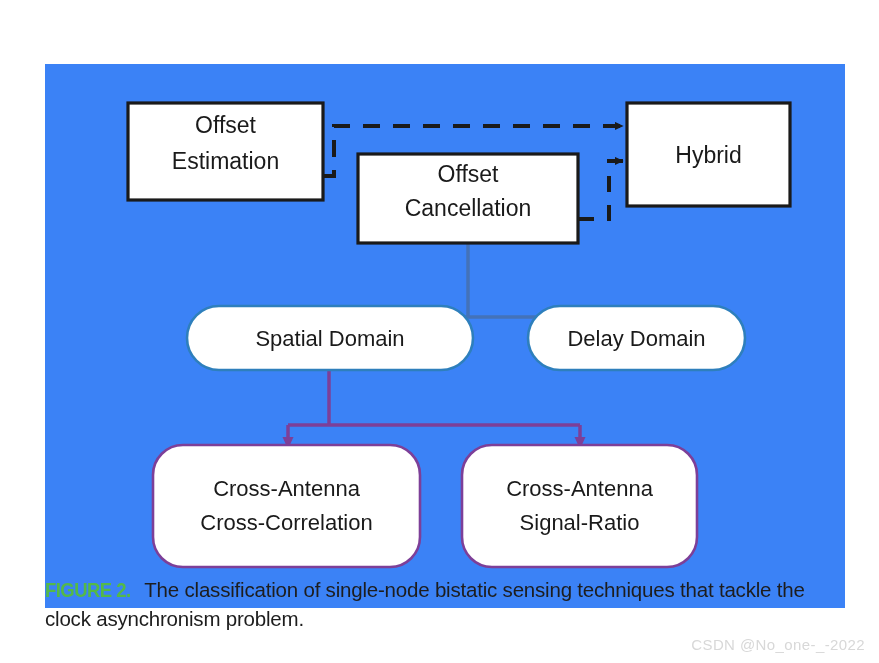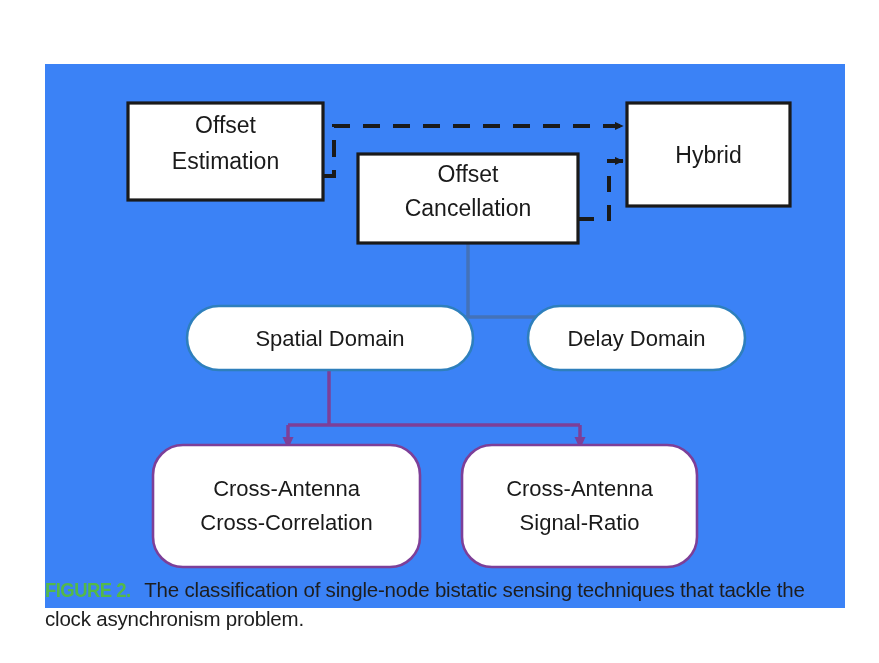--- a/index.html
+++ b/index.html
@@ -170,14 +170,15 @@
         <text class="node-text md" x="534.5" y="432">Cross-Antenna</text>
         <text class="node-text md" x="534.5" y="466">Signal-Ratio</text>
       </g>
     </svg>
   </div>
 
   <div class="caption">
     <span class="fig-label">FIGURE 2.</span><span class="cap-body">The classification of single-node bistatic sensing techniques that tackle the clock asynchronism problem.</span>
   </div>
 
+  <div class="watermark">CSDN @No_one-_-2022</div>
 
 </div>
 
 </body></html>

